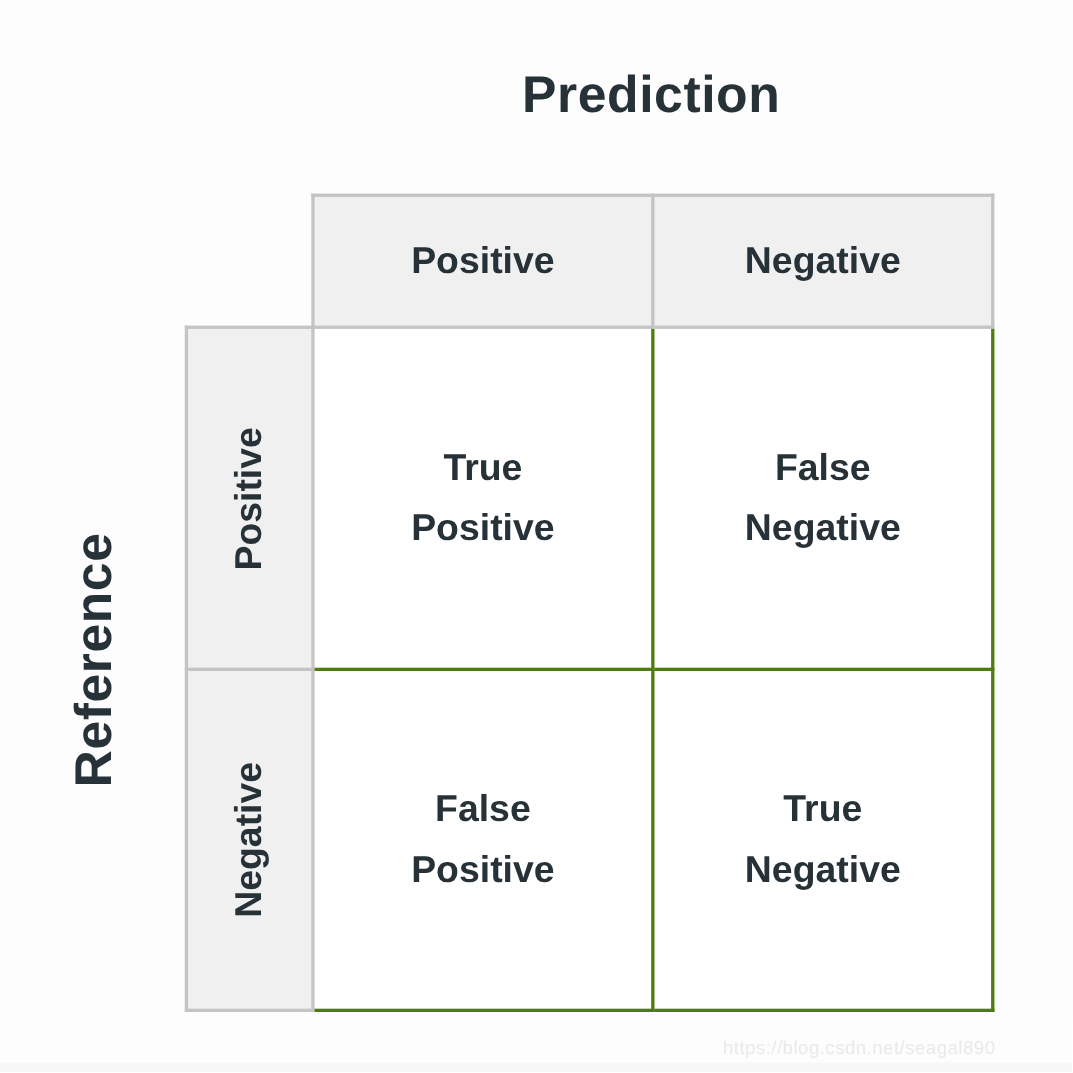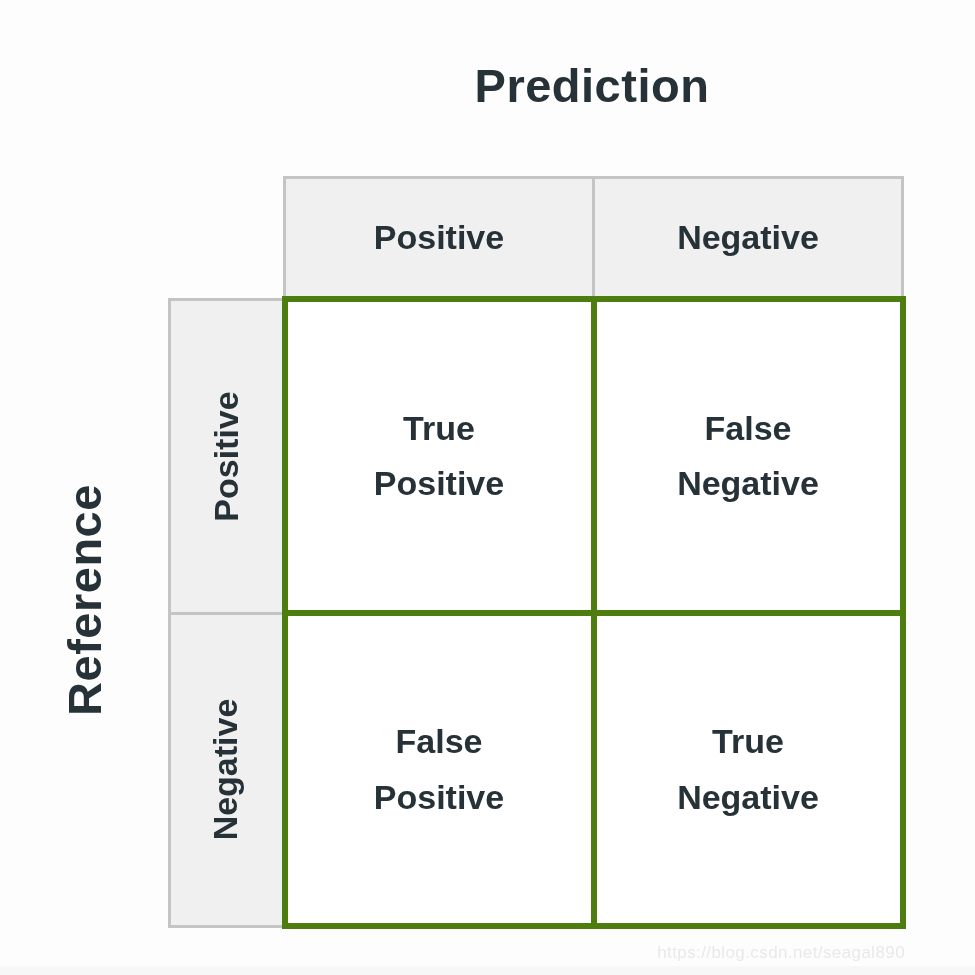--- a/index.html
+++ b/index.html
@@ -71,21 +71,21 @@
   .rot-label {
     display: inline-block;
     transform: rotate(-90deg);
     white-space: nowrap;
     font-size: 34px;
     font-weight: 700;
     color: #263238;
   }
   .data-cell {
     background: #ffffff;
-    border: 6px solid #4d7c0f;
+    border: 3px solid #4d7c0f;
     color: #263238;
     font-size: 34px;
     font-weight: 700;
     text-align: center;
     vertical-align: middle;
     white-space: pre-line;
     line-height: 1.62;
   }
   .watermark {
     position: absolute;

